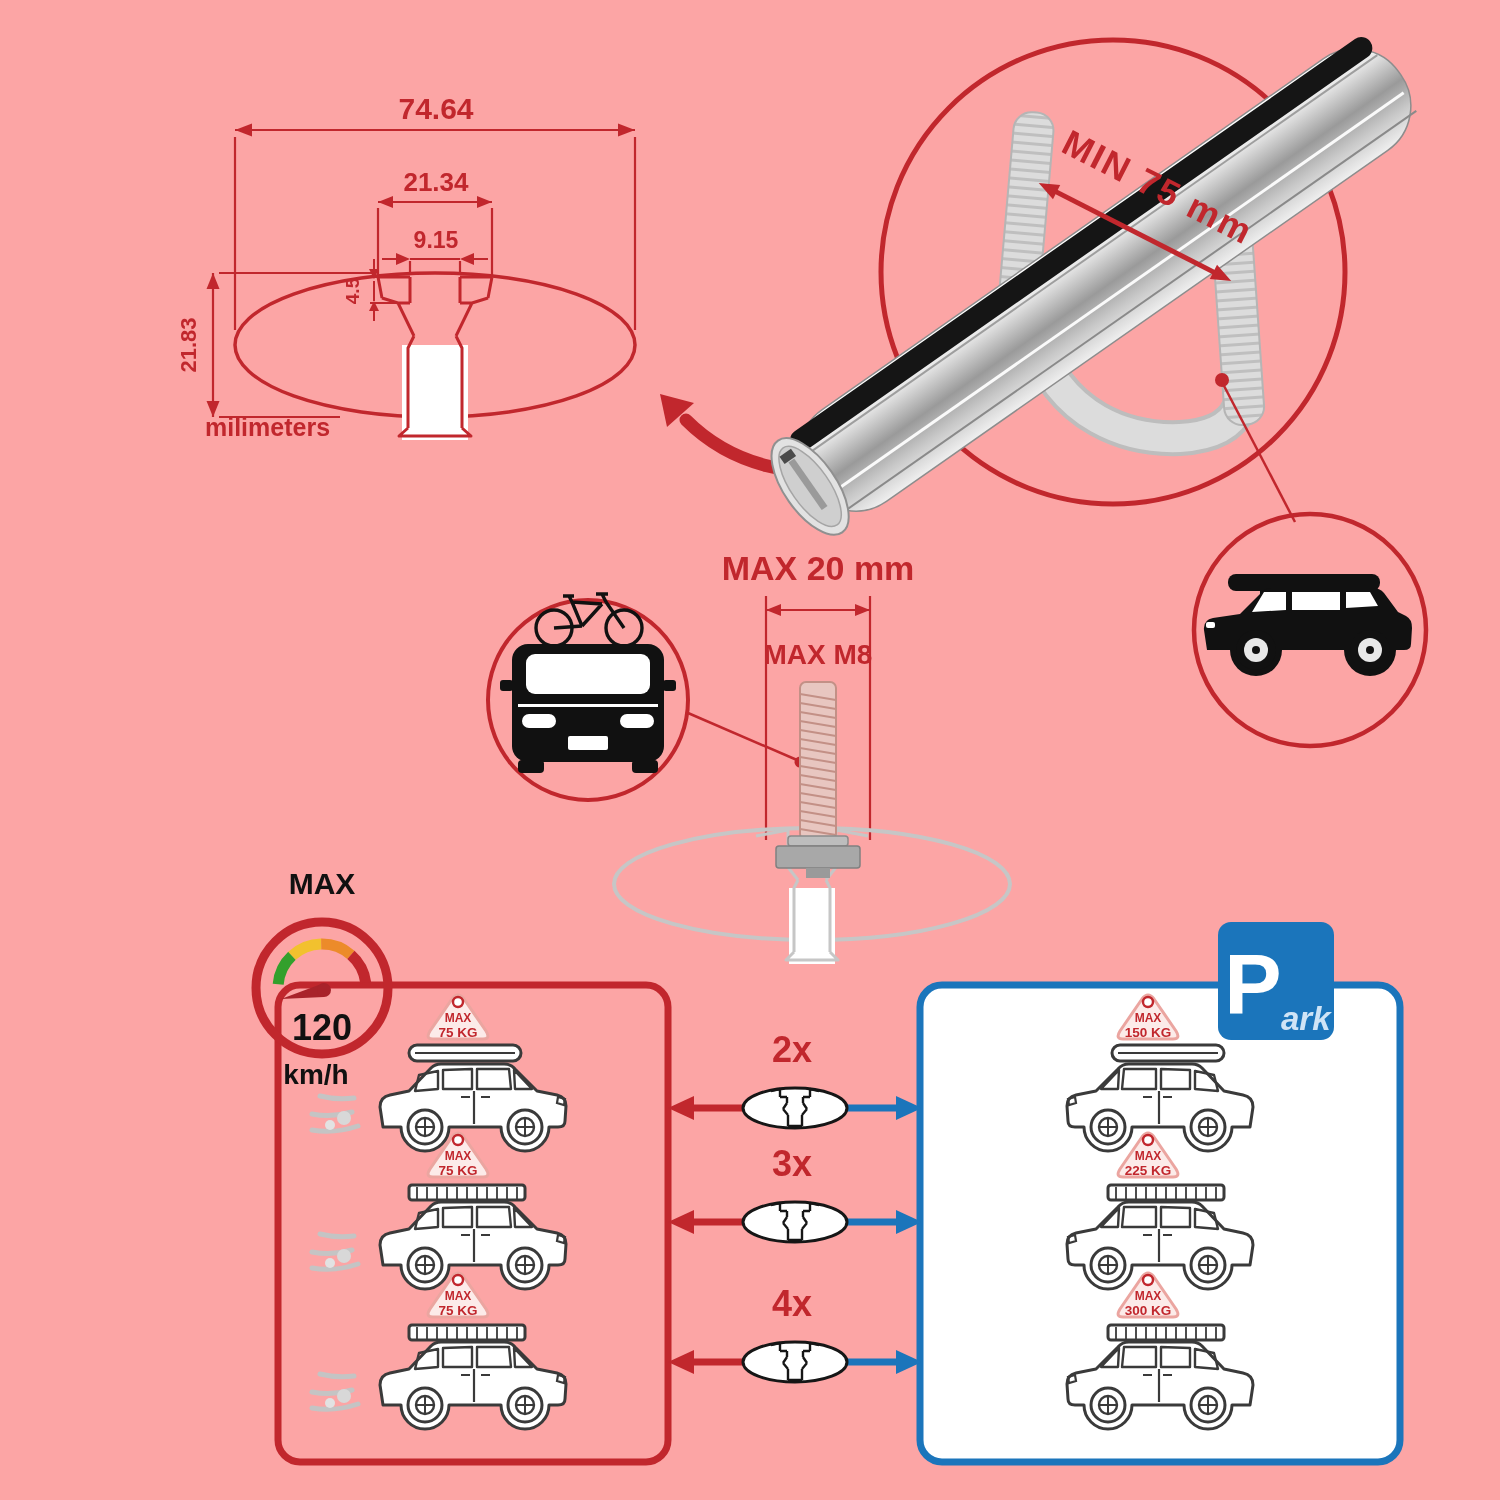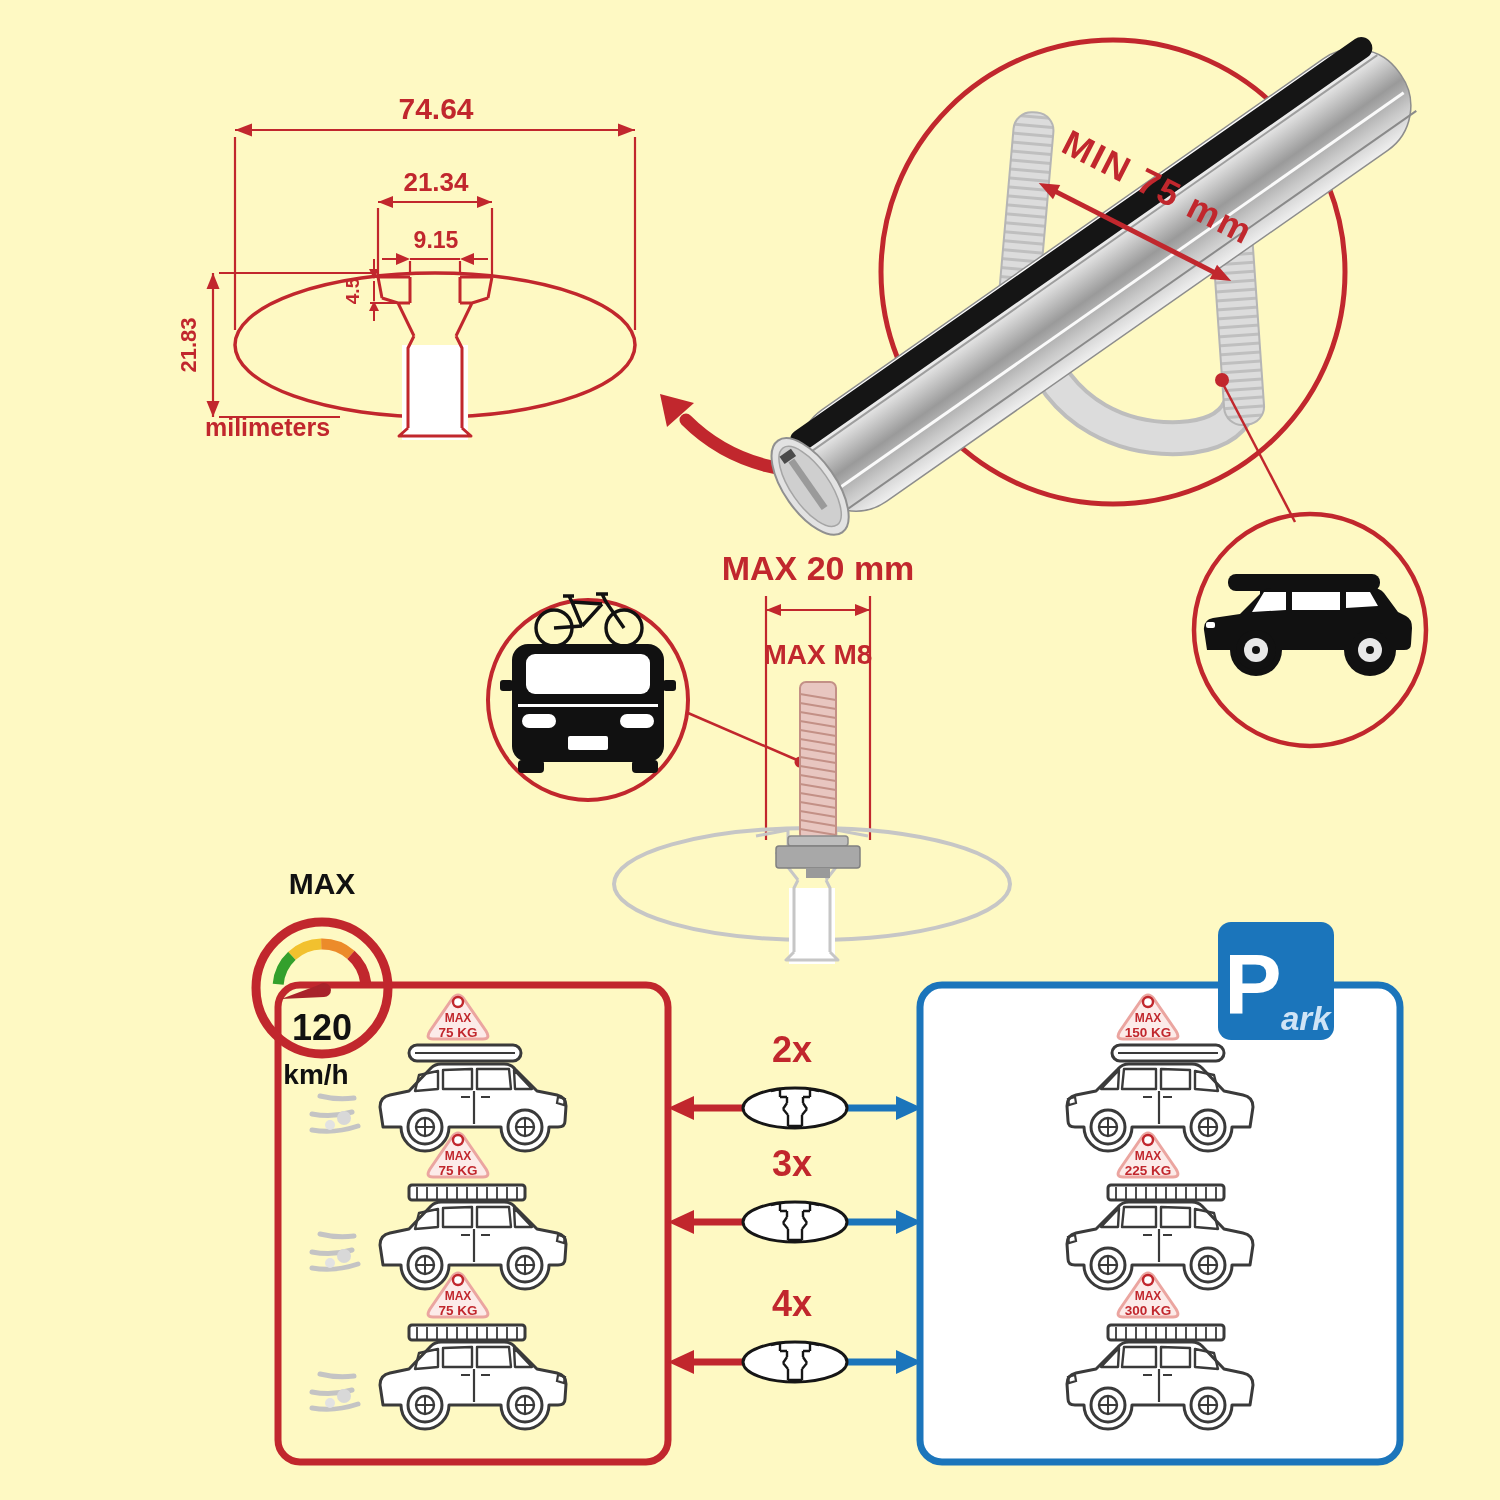--- a/index.html
+++ b/index.html
@@ -1,16 +1,16 @@
 <!DOCTYPE html>
 <html style="--c-red: #c1272d; --c-blue: #1b75bb; --c-gauge-green: #33a02c; --c-gauge-yellow: #f2c12e; --c-gauge-orange: #ec8b2a; --c-gauge-red: #c1272d;"><head>
 <meta charset="utf-8">
 <style>
   html,body{margin:0;padding:0;background:#fff;}
-  .stage{position:relative;width:1500px;height:1500px;background:#fef9c3;overflow:hidden;text-decoration:underline;}
+  .stage{position:relative;width:1500px;height:1500px;background:#fca5a5;overflow:hidden;text-decoration:underline;}
   svg{position:absolute;left:0;top:0;}
   .t{font-family:"Liberation Sans",sans-serif;font-weight:700;}
   .ti{font-family:"Liberation Sans",sans-serif;font-weight:700;font-style:italic;}
   .tred{fill:var(--c-red);}
   .tblk{fill:#111111;}
   .rl{stroke:var(--c-red);fill:none;}
   .rf{fill:var(--c-red);}
   .bf{fill:var(--c-blue);}
   .g1{stroke:var(--c-gauge-green);}
   .g2{stroke:var(--c-gauge-yellow);}

